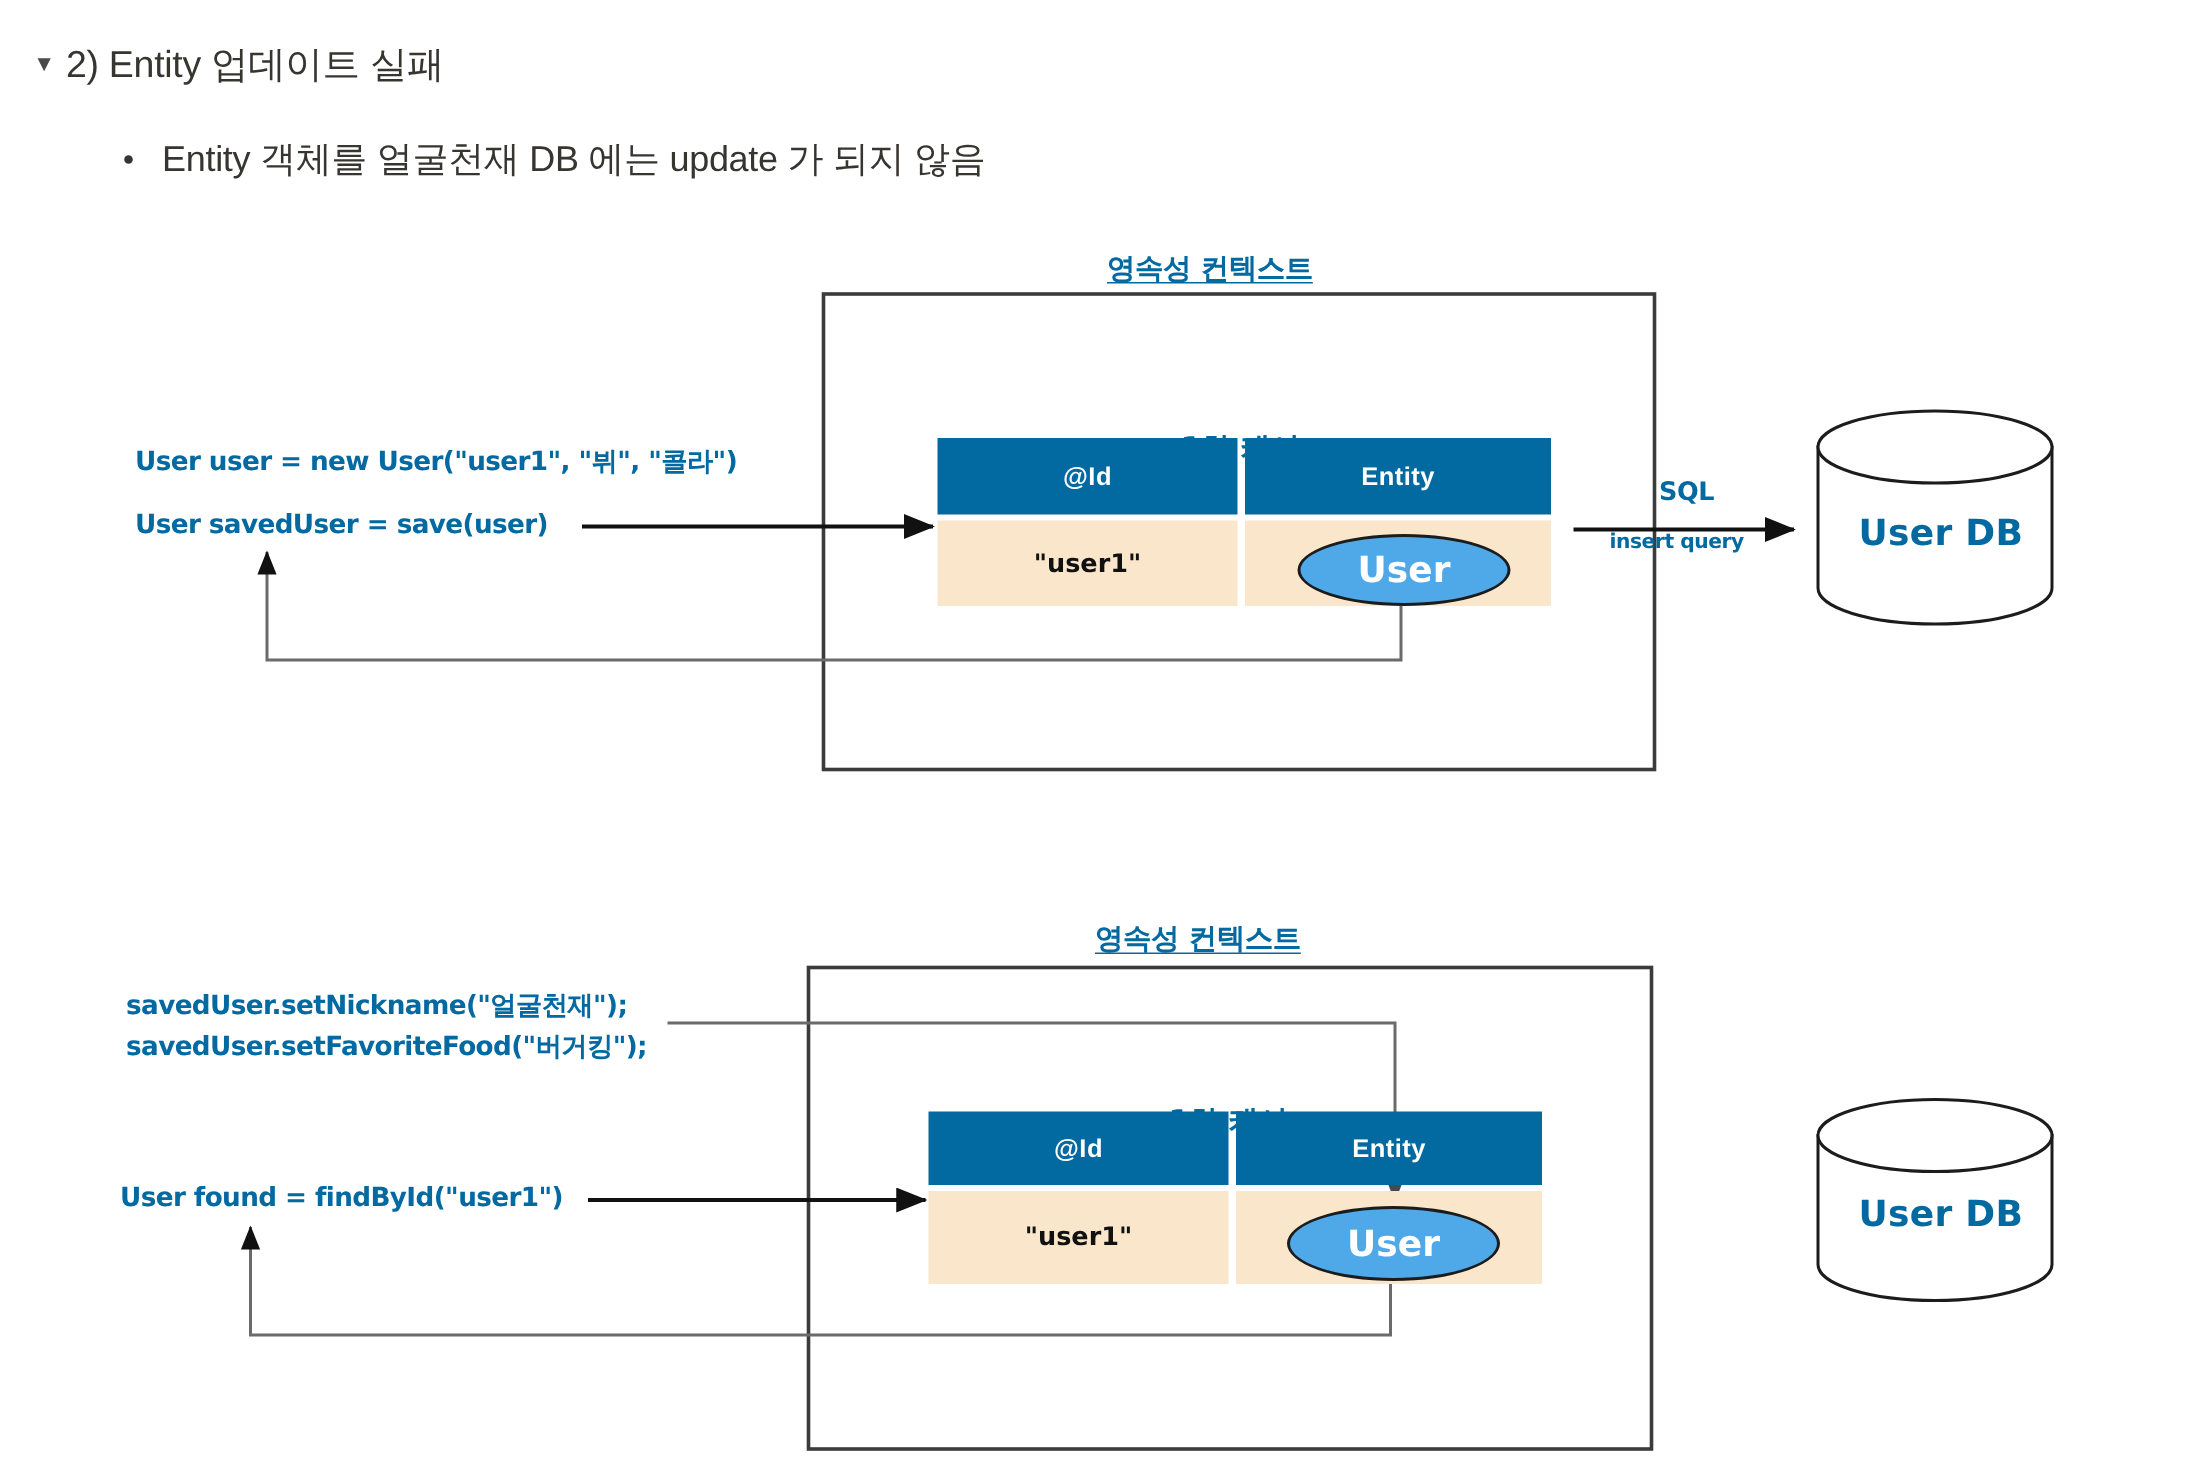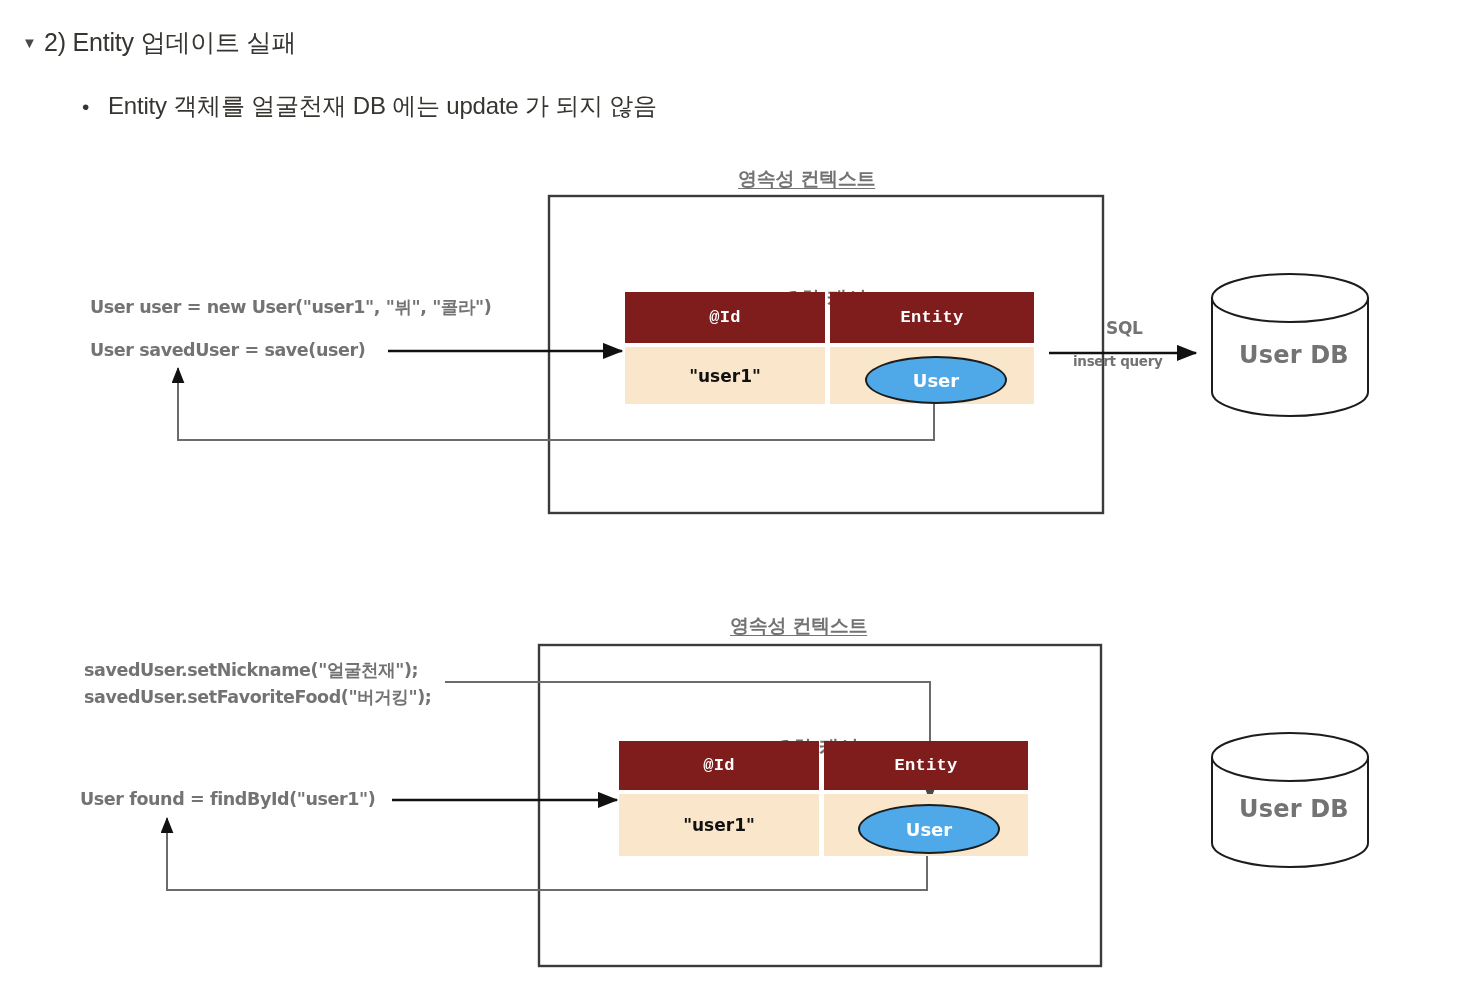--- a/index.html
+++ b/index.html
@@ -70,21 +70,21 @@
     width: 1464px;
     height: 986px;
     overflow: visible;
   }
 
   
   .dgm-label {
     position: absolute;
     font-family: "DejaVu Sans", "Liberation Sans", sans-serif;
     font-weight: 700;
-    color: #737373;
+    color: #0369a1;
     white-space: nowrap;
     letter-spacing: -0.3px;
   }
 
   .ctx-title {
     font-size: 19px;
     text-decoration: underline;
     text-underline-offset: 3px;
   }
   .cache-title { font-size: 20px; margin-top: 32px; }
@@ -104,23 +104,23 @@
   }
 
   
   .cache-table {
     position: absolute;
     border-collapse: separate;
     border-spacing: 0;
   }
   .cache-table .th-cell {
     position: absolute;
-    background: #7f1d1d;
+    background: #0369a1;
     color: #ffffff;
-    font-family: Liberation Mono, monospace;
+    font-family: Liberation Sans, sans-serif;
     font-weight: 700;
     font-size: 17px;
     display: flex;
     align-items: center;
     justify-content: center;
     letter-spacing: 0.3px;
   }
   .cache-table .td-cell {
     position: absolute;
     background: #FAE7CB;
@@ -137,21 +137,21 @@
     position: absolute;
     background: #4FA9E8;
     border: 2px solid #1c1c1c;
     border-radius: 50%;
     display: flex;
     align-items: center;
     justify-content: center;
     color: #ffffff;
     font-family: "DejaVu Sans", "Liberation Sans", sans-serif;
     font-weight: 700;
-    font-size: 18px;
+    font-size: 24px;
   }
 </style>
 </head>
 <body>
 
 <div class="outline-row" id="heading-row">
   <span class="toggle-caret">▼</span>
   <span class="heading-text">2) Entity 업데이트 실패</span>
 </div>
 

